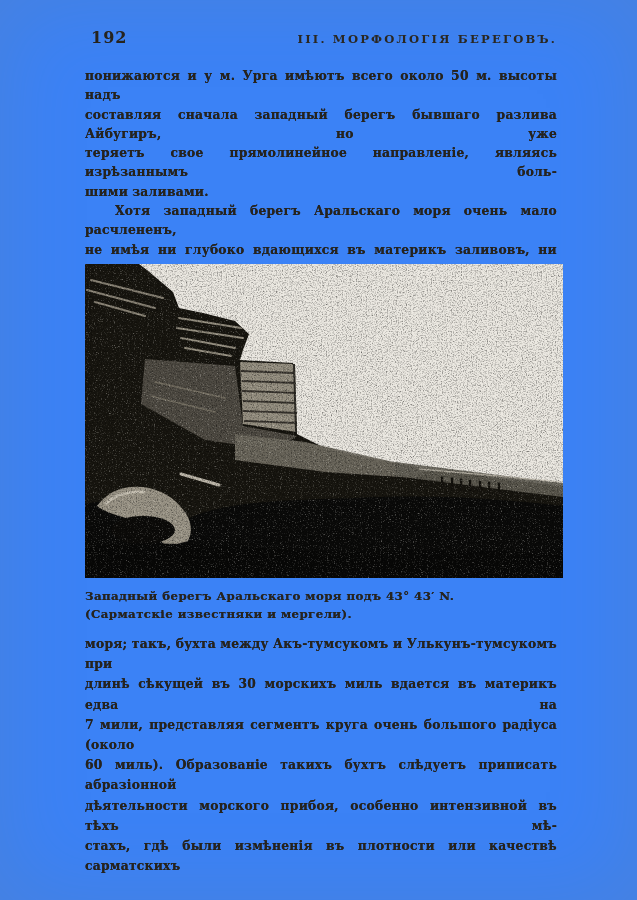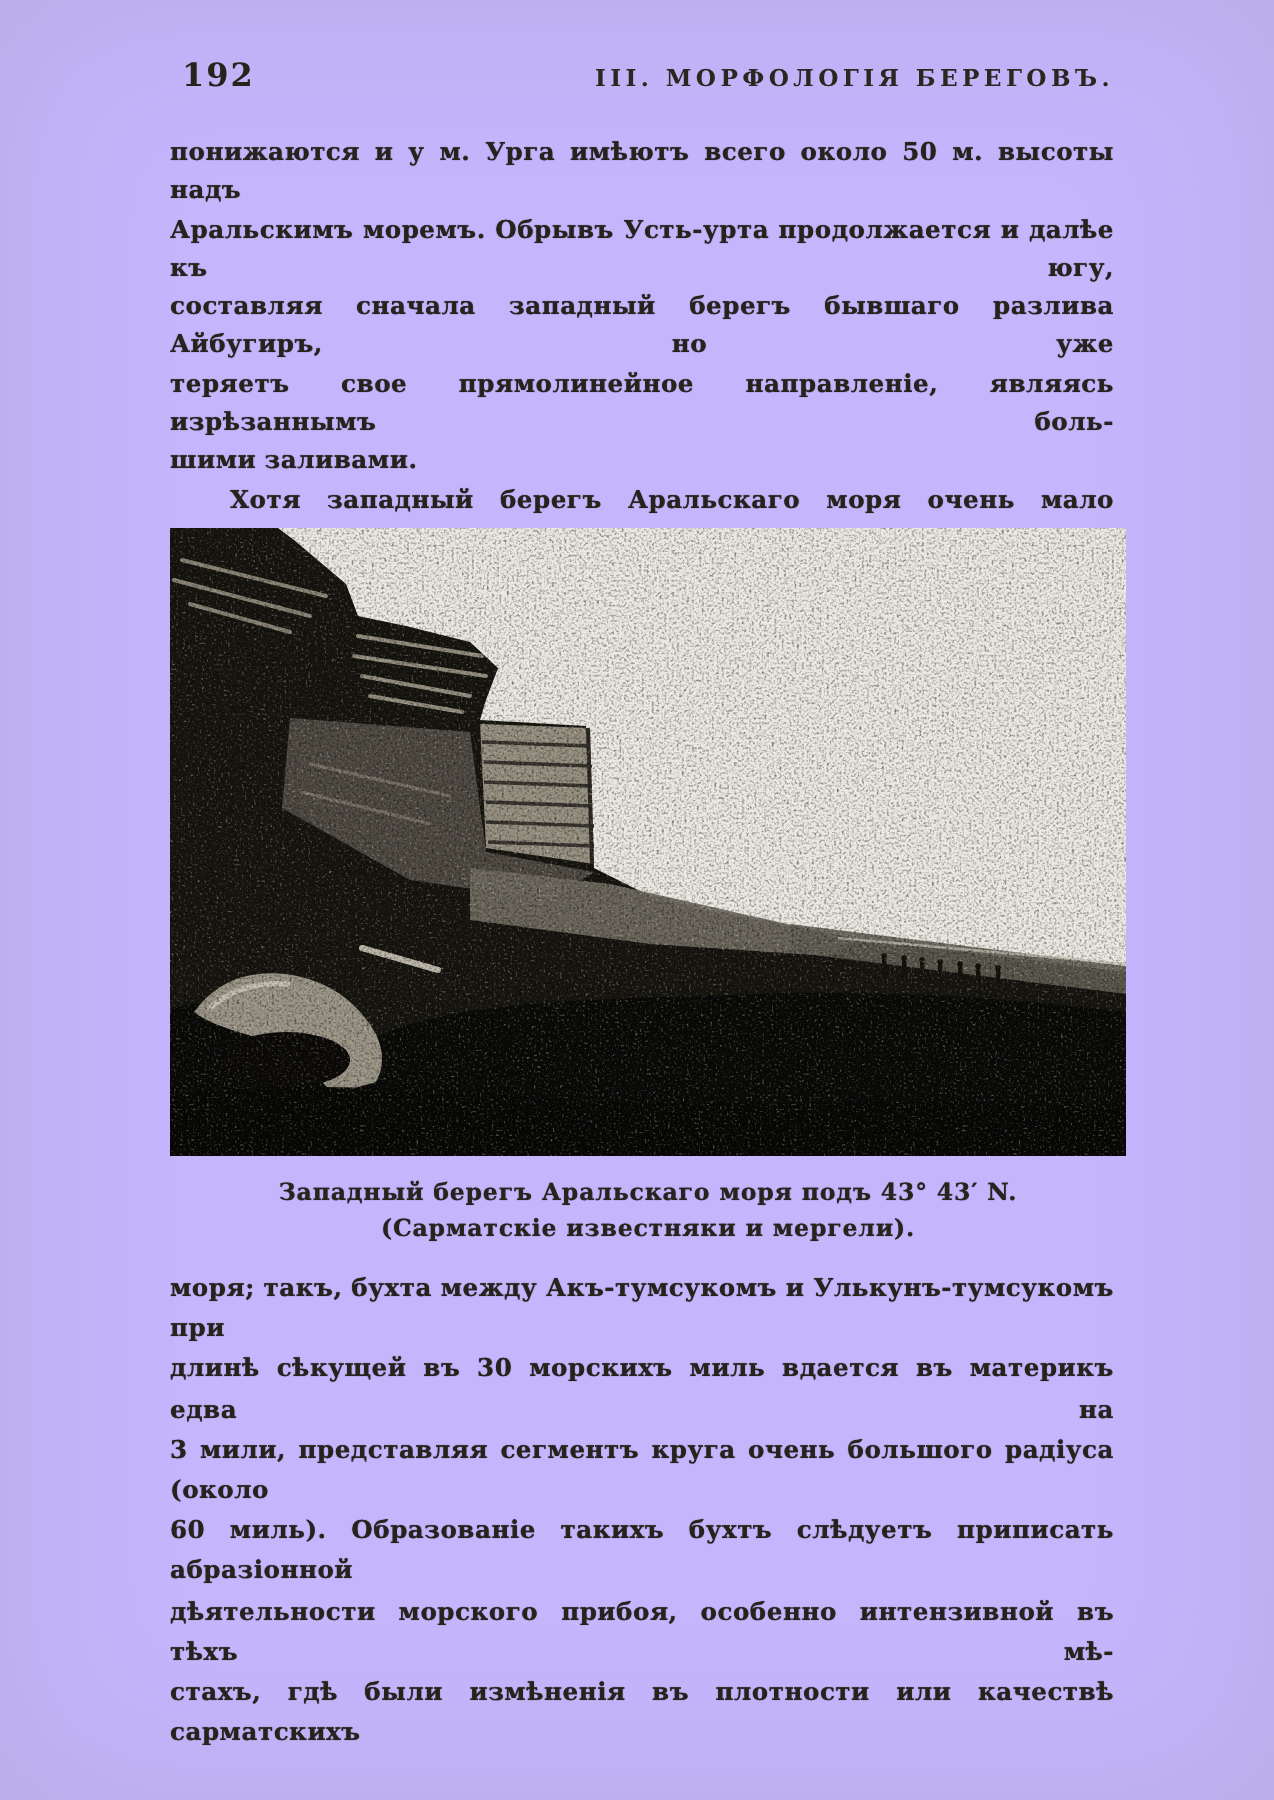--- a/index.html
+++ b/index.html
@@ -1,17 +1,17 @@
 <!DOCTYPE html>
 <html><head>
 <meta charset="utf-8">
 <style>
   html,body{margin:0;padding:0;background:#e9e6df;}
   .page{
-    position:relative;width:637px;height:900px;background:#c4b5fd;
+    position:relative;width:637px;height:900px;background:#3b82f6;
     font-family:"DejaVu Serif", serif;color:#26231d;overflow:hidden;
     box-shadow:inset 0 0 90px rgba(135,125,105,.18);
   }
   .header{position:absolute;top:30px;left:85px;width:472px;height:20px;}
   .pagenum{position:absolute;left:6px;top:-2px;font-size:16px;font-weight:700;letter-spacing:1px;}
   .running-title{
     text-align:right;font-size:11.6px;font-weight:700;letter-spacing:2.2px;
     color:#2a2721;padding-top:2px;
   }
   .textblock{position:absolute;left:85px;width:472px;}
@@ -24,39 +24,38 @@
     text-shadow:0 0 .5px rgba(30,26,20,.8);
     white-space:normal;overflow:hidden;
   }
   .upper .line{line-height:19.3px;}
   .lower .line{line-height:20.2px;}
   .line.endline{text-align-last:left;}
   .line.indent{text-indent:30px;}
   .figure{position:absolute;left:85px;top:264px;width:478px;height:314px;margin:0;}
   .figure svg{display:block;}
   .caption{
-    position:absolute;left:85px;top:588px;width:478px;text-align:center;
+    position:absolute;left:85px;top:588px;width:478px;
     font-size:11.8px;font-weight:700;line-height:17.5px;letter-spacing:.4px;
     color:#27241e;text-shadow:0 0 .5px rgba(30,26,20,.75);
   }
 </style>
 </head>
 <body>
 
 <div class="page">
 
   <div class="header">
     <span class="pagenum">192</span>
     <div class="running-title">III. МОРФОЛОГІЯ БЕРЕГОВЪ.</div>
   </div>
 
   <div class="textblock upper">
       <div class="para">
         <div class="line">понижаются и у м. Урга имѣютъ всего около 50 м. высоты надъ</div>
-        <div class="line">Аральскимъ моремъ. Обрывъ Усть-урта продолжается и далѣе къ югу,</div>
         <div class="line">составляя сначала западный берегъ бывшаго разлива Айбугиръ, но уже</div>
         <div class="line">теряетъ свое прямолинейное направленіе, являясь изрѣзаннымъ боль-</div>
         <div class="line endline">шими заливами.</div>
       </div>
       <div class="para">
         <div class="line indent">Хотя западный берегъ Аральскаго моря очень мало расчлененъ,</div>
         <div class="line">не имѣя ни глубоко вдающихся въ материкъ заливовъ, ни острововъ,</div>
         <div class="line">однако, на крупной картѣ можно убѣдиться, что извѣстная расчленен-</div>
         <div class="line">ность все-же существуетъ. Нѣсколько едва выдающихся мысовъ (Акъ-</div>
         <div class="line">суатъ, Акъ-тумсукъ, Улькунъ-тумсукъ или Джаманъ-мурунъ) разби</div>
@@ -149,20 +148,20 @@
 
   <div class="caption">
     <div>Западный берегъ Аральскаго моря подъ 43° 43′ N.</div>
     <div>(Сарматскіе известняки и мергели).</div>
   </div>
 
   <div class="textblock lower">
       <div class="para">
         <div class="line">моря; такъ, бухта между Акъ-тумсукомъ и Улькунъ-тумсукомъ при</div>
         <div class="line">длинѣ сѣкущей въ 30 морскихъ миль вдается въ материкъ едва на</div>
-        <div class="line">3 мили, представляя сегментъ круга очень большого радіуса (около</div>
+        <div class="line">7 мили, представляя сегментъ круга очень большого радіуса (около</div>
         <div class="line">60 миль). Образованіе такихъ бухтъ слѣдуетъ приписать абразіонной</div>
         <div class="line">дѣятельности морского прибоя, особенно интензивной въ тѣхъ мѣ-</div>
         <div class="line">стахъ, гдѣ были измѣненія въ плотности или качествѣ сарматскихъ</div>
       </div>
     </div>
 
 </div>
 
 </body></html>

